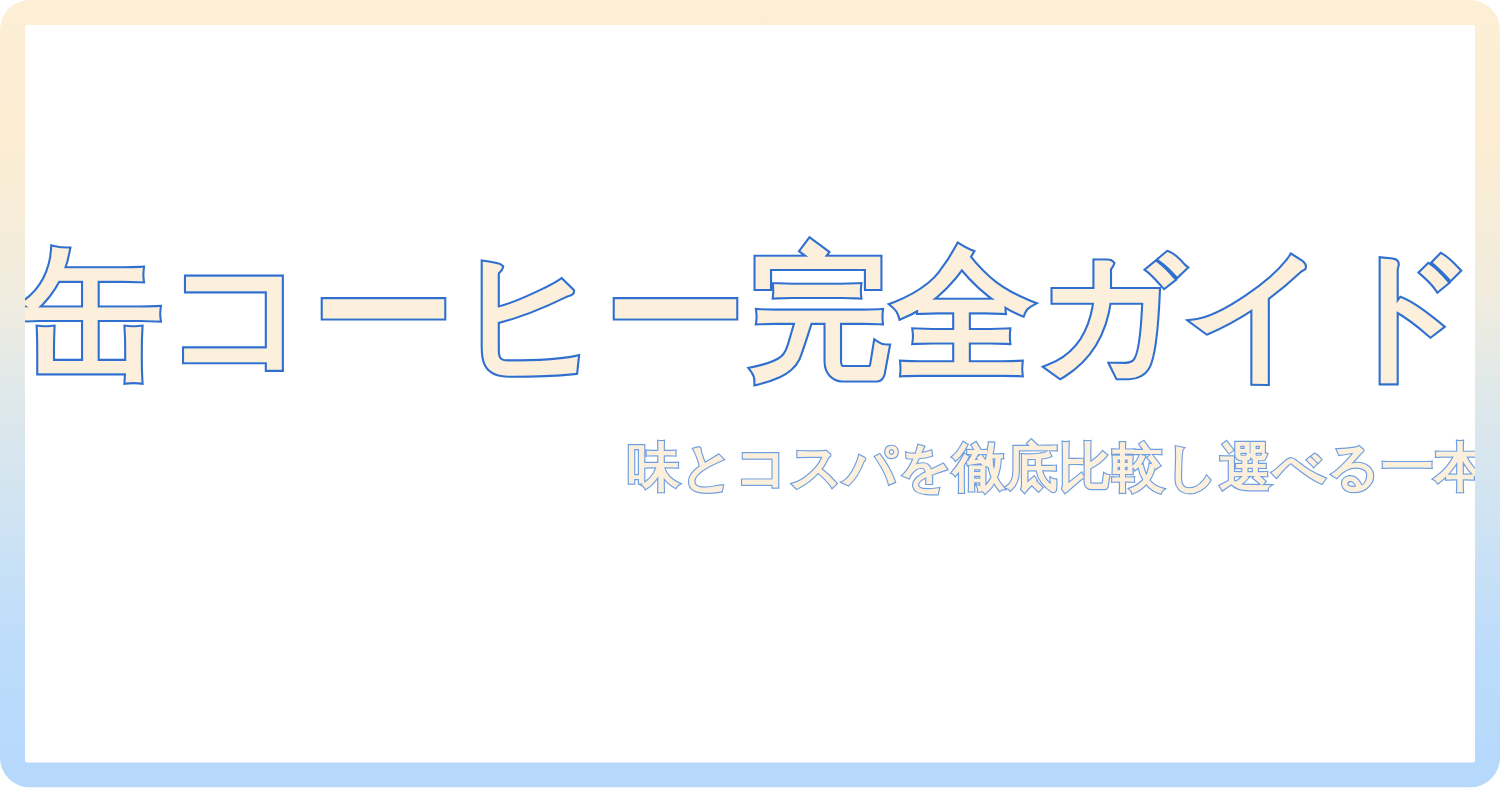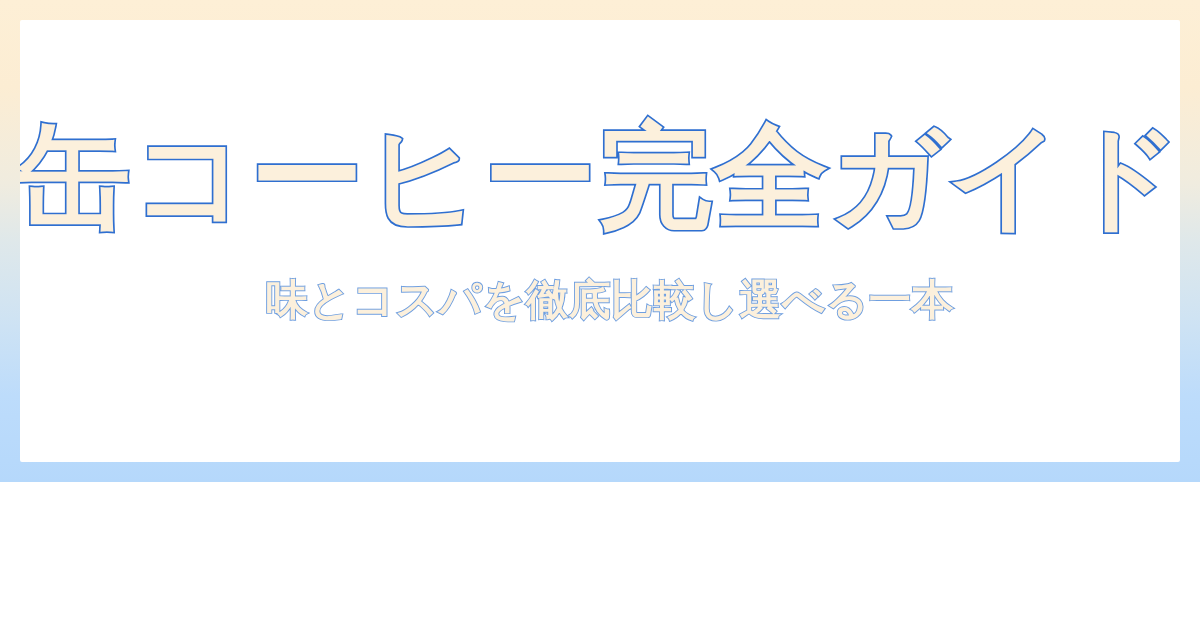--- a/index.html
+++ b/index.html
@@ -10,36 +10,37 @@
   body {
     width: 1200px;
     height: 630px;
     overflow: hidden;
     font-family: "Liberation Sans", "DejaVu Sans", sans-serif;
   }
 
   .poster {
     position: relative;
     width: 1200px;
-    height: 482px;
+    height: 630px;
     box-sizing: border-box;
     background: linear-gradient(
       180deg,
       #fdefd6 0%,
       #fcedd3 18%,
       #f0ecdf 38%,
       #dfe8ea 50%,
       #cfe3f3 66%,
       #bddcfb 82%,
       #b5d8fb 100%
     );
     display: flex;
     align-items: stretch;
     justify-content: stretch;
     padding: 20px;
+    border-radius: 24px;
   }
 
   .card {
     position: relative;
     flex: 1 1 auto;
     background: #ffffff;
     border-radius: 2px;
     display: flex;
     flex-direction: column;
     align-items: center;
@@ -79,21 +80,21 @@
     paint-order: stroke fill;
     text-align: center;
   }
 
   
   .subtitle-wrap {
     position: relative;
     width: 100%;
     display: flex;
     align-items: center;
-    justify-content: center;
+    justify-content: flex-end;
     margin-top: 34px;
     padding-left: 20px;
   }
 
   .subtitle {
     position: relative;
     margin: 0;
     font-family: "DejaVu Sans", "Liberation Sans", sans-serif;
     font-size: 42px;
     line-height: 1.2;

